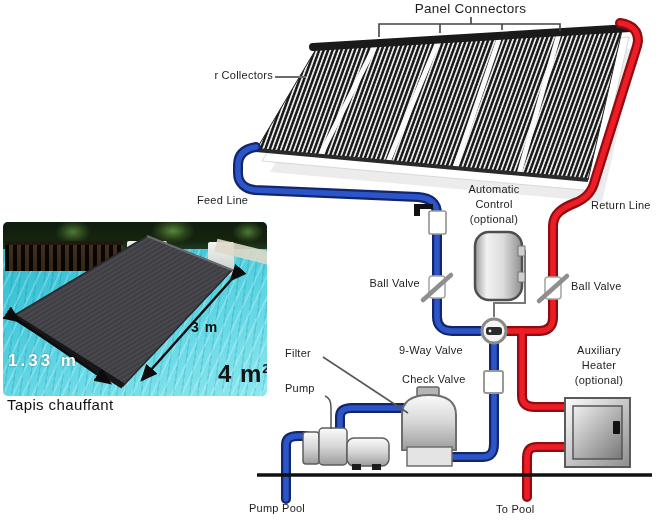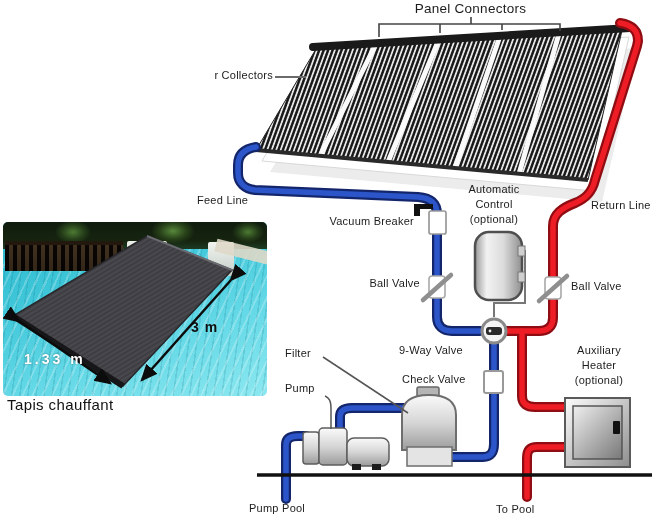--- a/index.html
+++ b/index.html
@@ -32,21 +32,21 @@
            repeating-linear-gradient(90deg,rgba(5,3,2,.9) 0 4px,rgba(92,70,44,.45) 4px 8px),
            linear-gradient(180deg,#2a1f14,#140e08);}
   .pillar{position:absolute;border-radius:2px;}
   .pillar1{left:124px;top:19px;width:40px;height:38px;
          background:linear-gradient(180deg,#eef1ec,#b4c0b8);}
   .pillar2{left:205px;top:20px;width:26px;height:34px;
          background:linear-gradient(180deg,#f2f4f0,#c2cdc6);}
   .coping{position:absolute;left:212px;top:24px;width:62px;height:13px;
          background:#ded8c8;opacity:.9;transform:rotate(14deg);}
   .ph-lbl{position:absolute;font-weight:bold;white-space:nowrap;}
-  .ph-width{left:21px;top:129px;color:#fff;font-size:14px;letter-spacing:3px;
+  .ph-width{left:5px;top:129px;color:#fff;font-size:17px;letter-spacing:3px;
             text-shadow:0 0 2px rgba(0,0,0,.45);}
   .ph-length{left:188px;top:97px;color:#101010;font-size:14px;letter-spacing:1px;}
   .ph-area{left:215px;top:138px;color:#141414;font-size:24px;letter-spacing:1px;}
   .ph-area sup{font-size:13px;}
   .caption{left:7px;top:397px;font-size:15px;letter-spacing:.4px;color:#111;}
 </style>
 </head>
 <body>
 
 <div class="stage">
@@ -178,21 +178,20 @@
 
     <rect x="484" y="371" width="19" height="22" rx="2" fill="#ffffff" stroke="#999999" stroke-width="2"></rect>
 
     <line x1="323" y1="357" x2="408" y2="413" stroke="#555555" stroke-width="1.5"></line>
     <path d="M325,396 C332,399 331,406 331,416 L331,429" fill="none" stroke="#555555" stroke-width="1.5"></path>
   </svg>
 
   <div class="lbl center" style="left:398px;top:2px;width:145px;font-size:13.5px;">Panel Connectors</div>
   <div class="lbl right" style="left:193px;top:69px;width:80px;">r Collectors</div>
   <div class="lbl" style="left:197px;top:194px;">Feed Line</div>
-  <div class="lbl right" style="left:302px;top:215px;width:112px;">Vacuum Breaker</div>
   <div class="lbl center" style="left:443px;top:182px;width:102px;line-height:15px;">
     <span class="line">Automatic</span>
     <span class="line">Control</span>
     <span class="line">(optional)</span>
   </div>
   <div class="lbl" style="left:591px;top:199px;">Return Line</div>
   <div class="lbl right" style="left:350px;top:277px;width:70px;">Ball Valve</div>
   <div class="lbl" style="left:571px;top:280px;">Ball Valve</div>
   <div class="lbl" style="left:399px;top:344px;">9-Way Valve</div>
   <div class="lbl" style="left:402px;top:373px;">Check Valve</div>
@@ -224,16 +223,17 @@
         </marker>
       </defs>
       <polygon points="144,14 229,48 120,164 10,94" fill="url(#matstripes)" stroke="#27272b" stroke-width="1.5"></polygon>
       <line x1="144" y1="14" x2="229" y2="48" stroke="#6a6a70" stroke-width="2"></line>
       <line x1="10" y1="94" x2="120" y2="164" stroke="#17171a" stroke-width="6"></line>
       <line x1="16" y1="99" x2="107" y2="161" stroke="#0c0c0c" stroke-width="2.5" marker-start="url(#ah)" marker-end="url(#ah)"></line>
       <line x1="228" y1="58" x2="139" y2="158" stroke="#0c0c0c" stroke-width="2.5" marker-start="url(#ah)" marker-end="url(#ah)"></line>
     </svg>
     <div class="ph-lbl ph-width">1.33 m</div>
     <div class="ph-lbl ph-length">3 m</div>
+    <div class="ph-lbl ph-area"><span>4 m</span><sup>2</sup></div>
   </div>
   <div class="lbl caption">Tapis chauffant</div>
 
 </div>
 
 </body></html>

